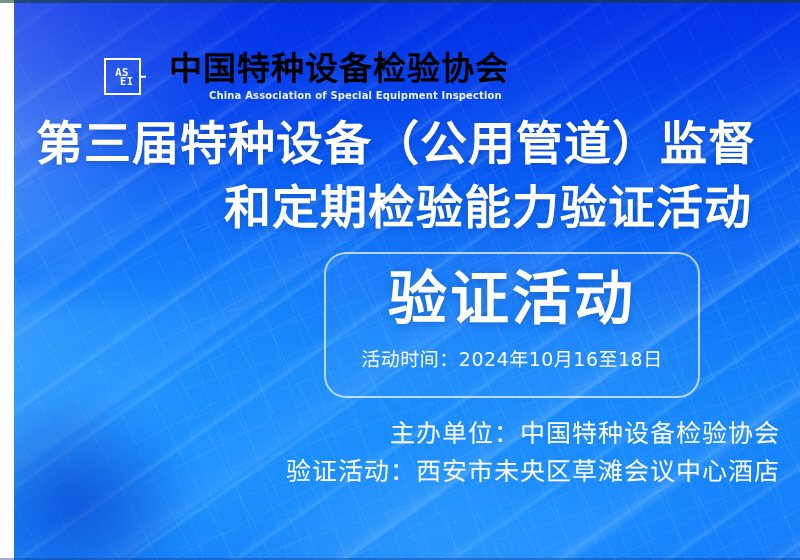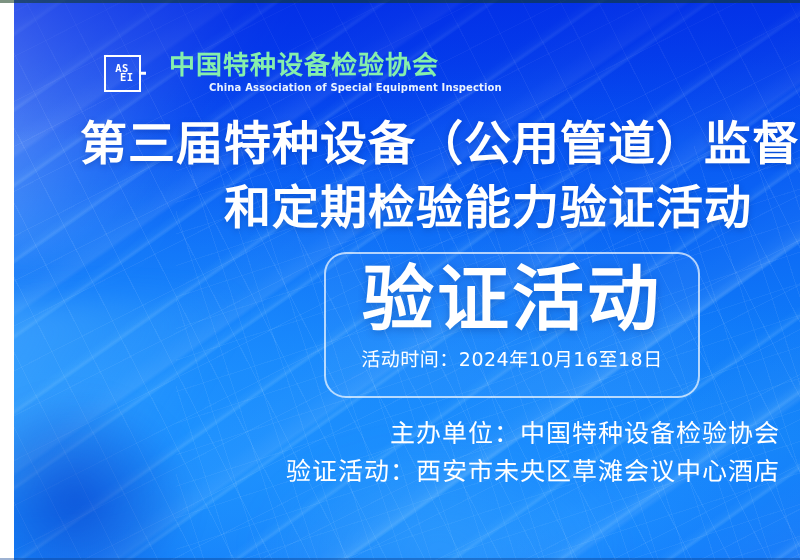--- a/index.html
+++ b/index.html
@@ -189,23 +189,23 @@
   .logo-mark::after {
     content: "";
     position: absolute;
     right: -7px; top: 50%;
     width: 7px; height: 2.5px;
     background: #ffffff;
     transform: translateY(-50%);
   }
   .logo-text { padding-left: 6px; }
   .logo-cn {
-    font-size: 26px;
+    font-size: 33px;
     font-weight: 700;
-    color: #86efac;
+    color: #000000;
     letter-spacing: 1px;
     line-height: 1.05;
     white-space: nowrap;
   }
   .logo-en {
     font-size: 10px;
     font-weight: 600;
     color: #eaf3ff;
     letter-spacing: .15px;
     line-height: 1.3;
@@ -222,40 +222,40 @@
   }
   .title-line {
     font-size: 47px;
     font-weight: 700;
     color: #ffffff;
     letter-spacing: 1px;
     line-height: 64px;
     white-space: nowrap;
     text-shadow: 0 2px 6px rgba(2,35,120,.28);
   }
-  .title-line-1 { padding-left: 80px; }
+  .title-line-1 { padding-left: 36px; }
   .title-line-2 { padding-left: 224px; }
 
   
   .highlight-card {
     position: absolute;
     left: 324px; top: 252px;
     width: 376px; height: 146px;
     box-sizing: border-box;
     border: 2px solid rgba(255,255,255,.68);
     border-radius: 22px;
     background: rgba(255,255,255,.035);
     display: flex;
     flex-direction: column;
     align-items: center;
     justify-content: flex-start;
     padding-top: 12px;
   }
   .highlight-headline {
-    font-size: 72px;
+    font-size: 59px;
     font-weight: 700;
     color: #ffffff;
     letter-spacing: 3px;
     line-height: 66px;
     white-space: nowrap;
     text-shadow: 0 2px 8px rgba(2,35,120,.30);
   }
   .highlight-date {
     margin-top: 12px;
     font-size: 19px;

